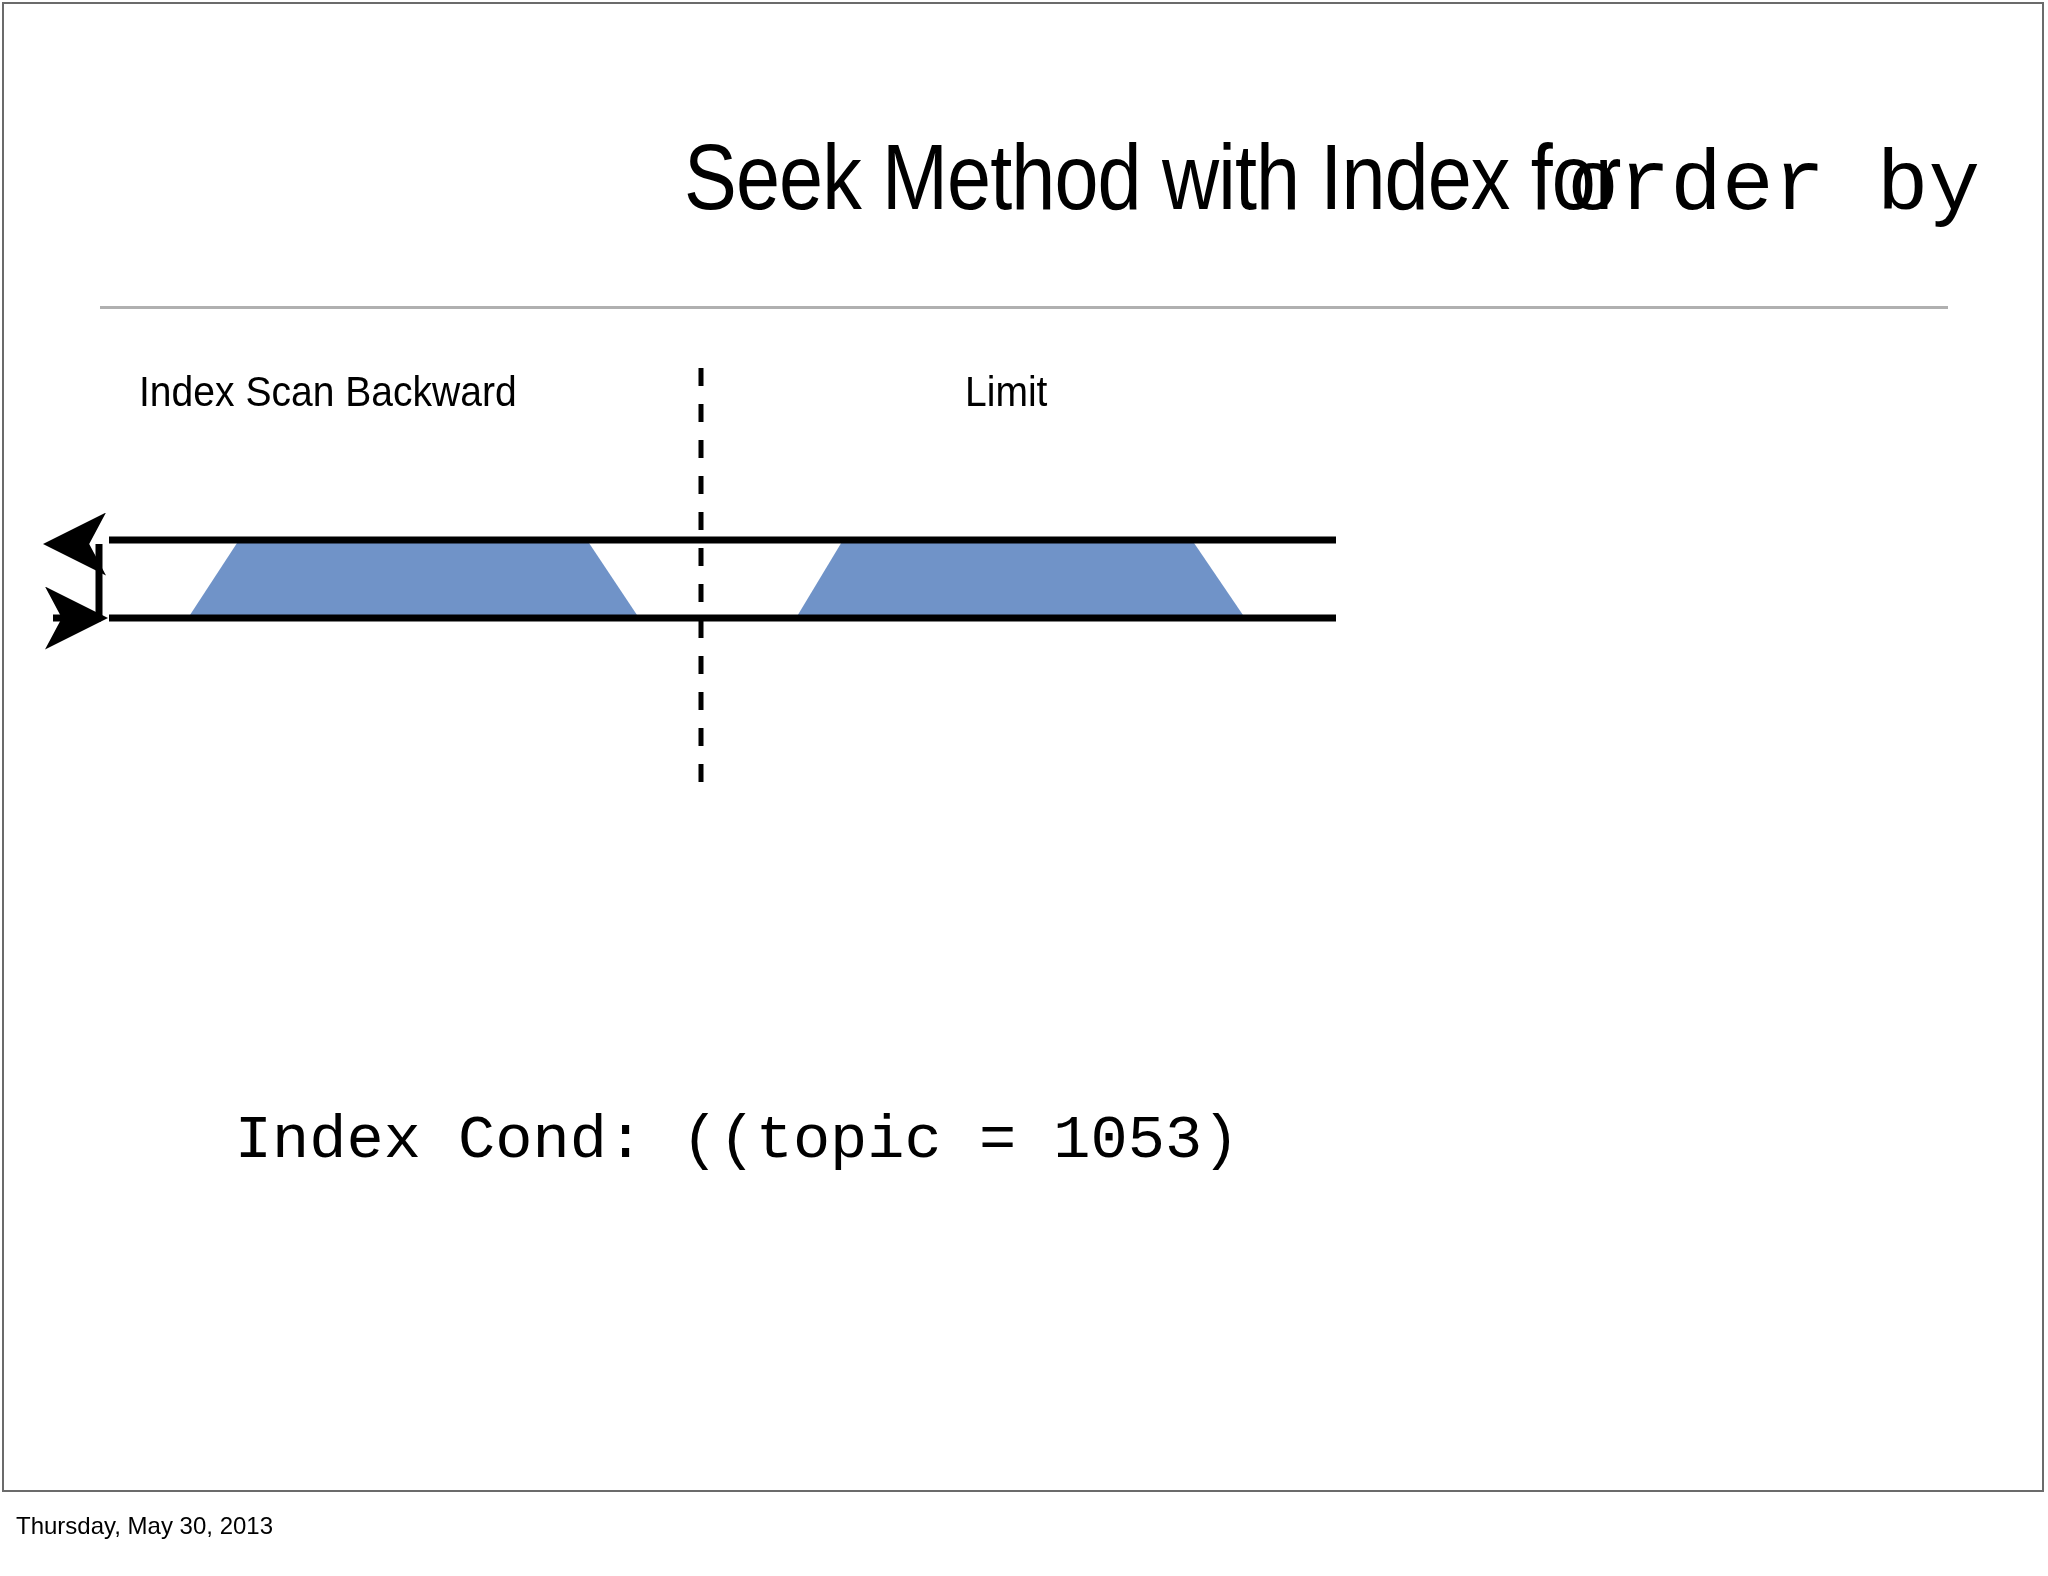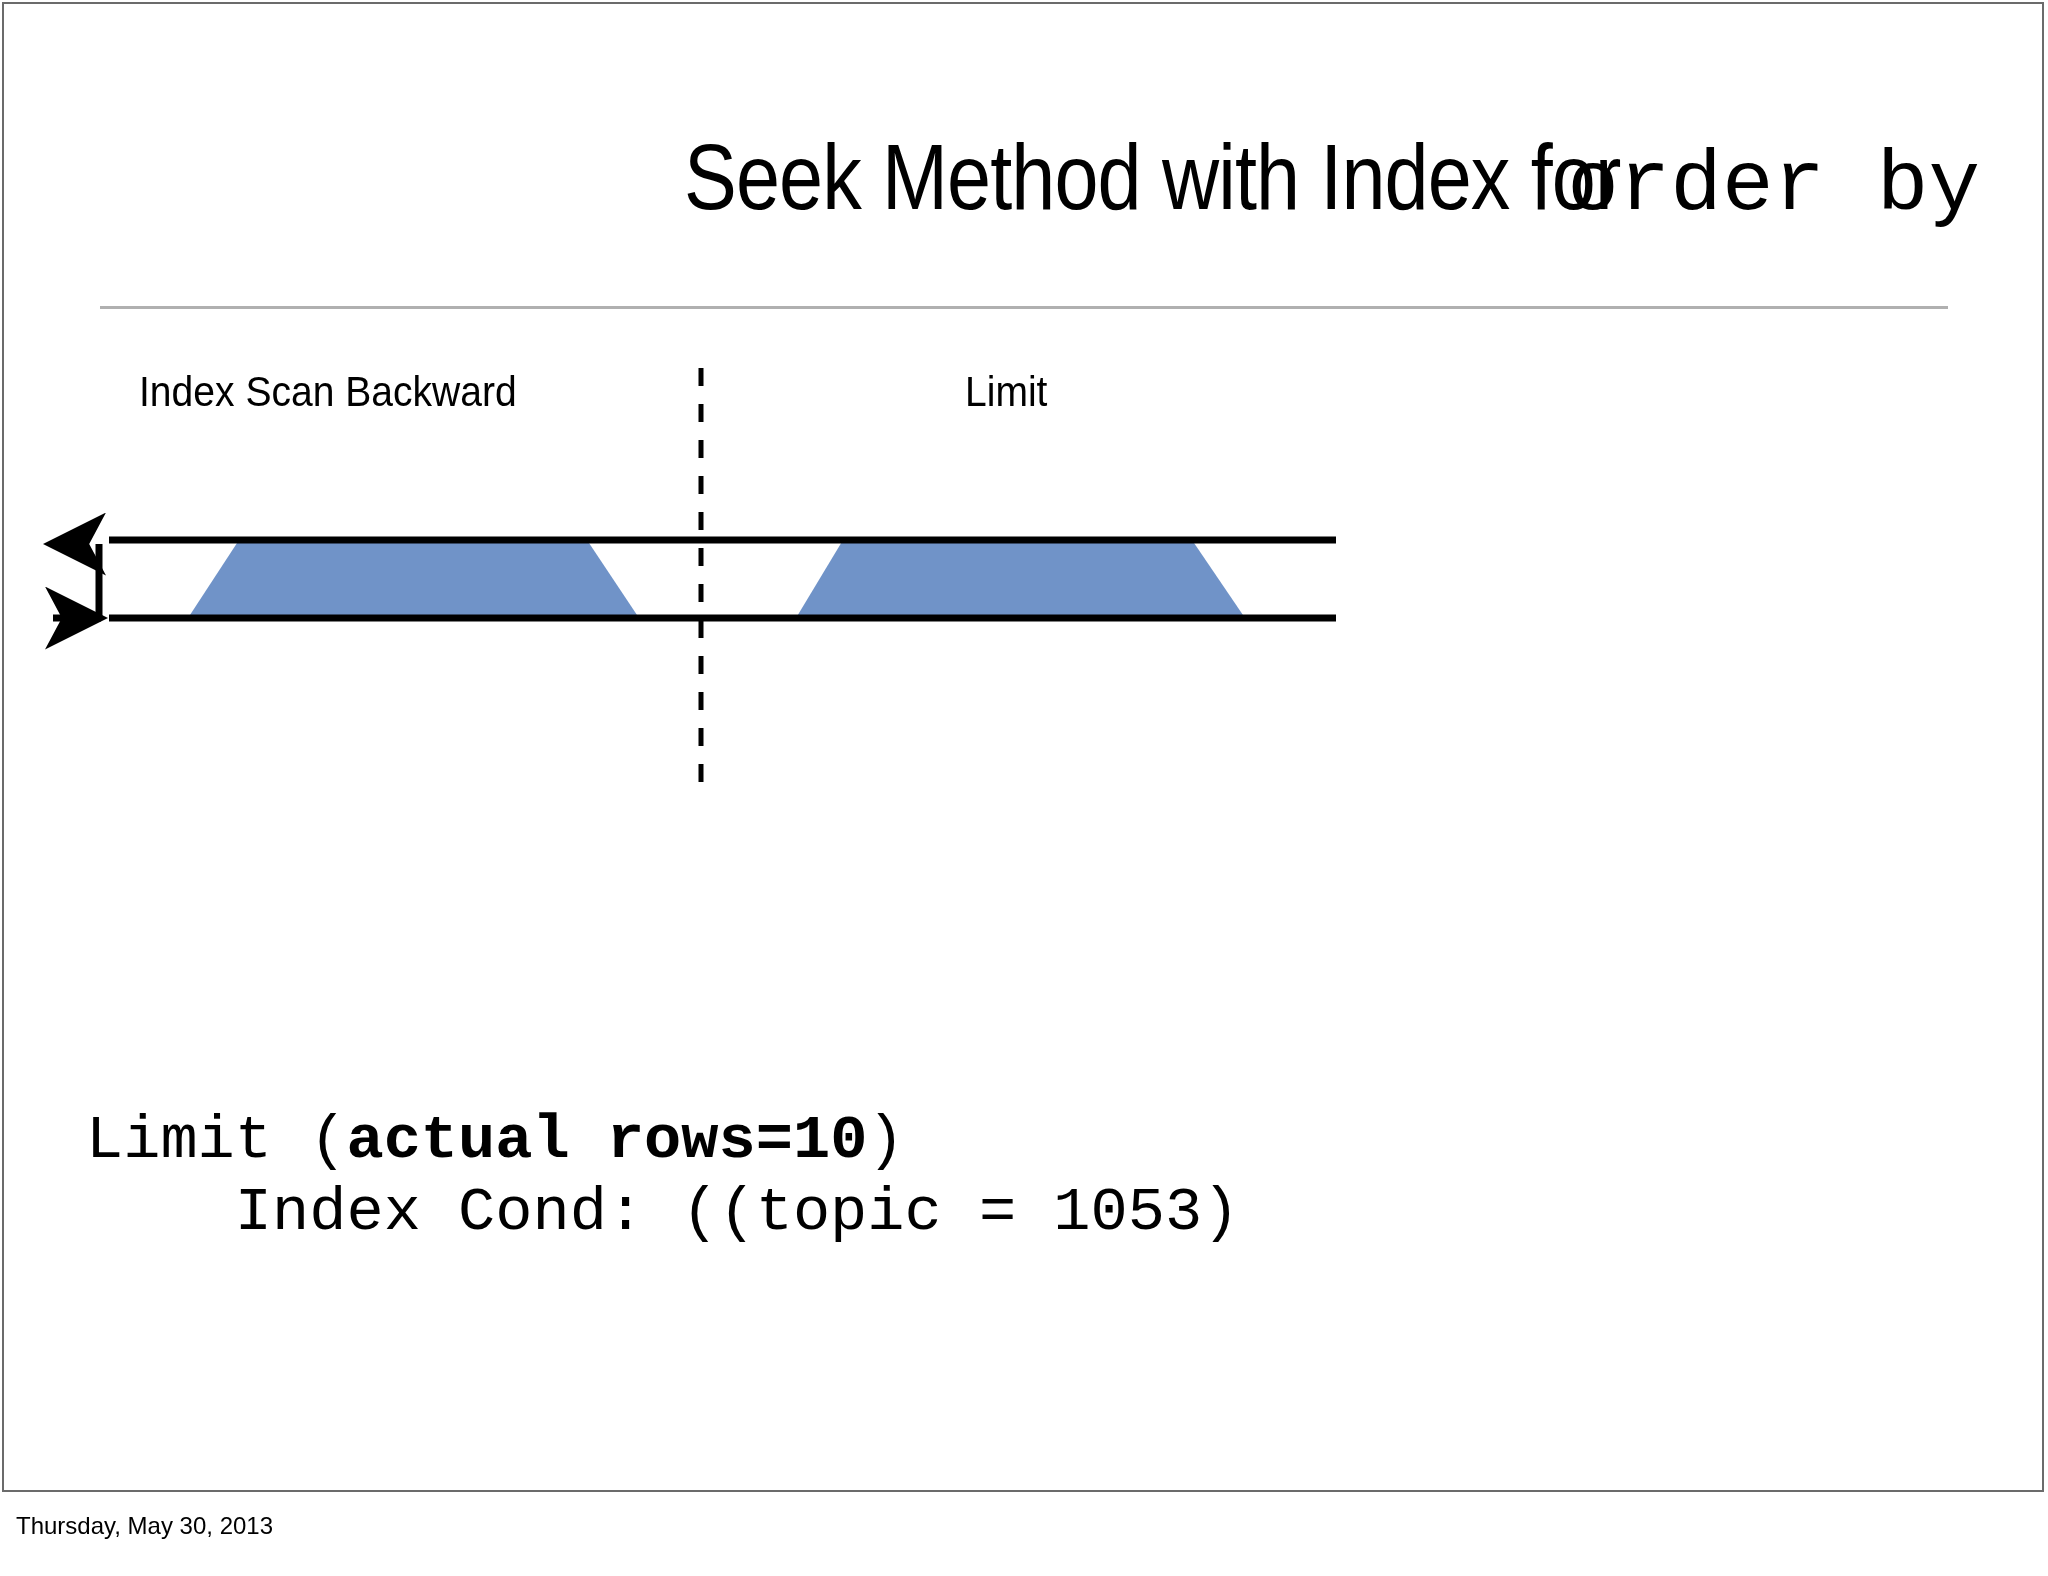--- a/index.html
+++ b/index.html
@@ -169,17 +169,17 @@
           <path d="M0,0 L9,4.5 L0,9 L2.4,4.5 Z" fill="#000000"></path>
         </marker>
       </defs>
 
       <line x1="68" y1="278" x2="68" y2="204" stroke="#000000" stroke-width="7" marker-end="url(#arrow-up)"></line>
 
       <line x1="22" y1="278" x2="70" y2="278" stroke="#000000" stroke-width="7" marker-end="url(#arrow-right)"></line>
     </svg>
   </div>
 
-  <div id="code"><span class="ln"><span>Limit (</span><span class="b">actual rows=10</span><span>)</span></span><span class="ln"><span>    Index Cond: ((topic = 1053)</span></span></div>
+  <div id="code"><span class="ln"><span>    Index Cond: ((topic = 1053)</span></span></div>
 
   <div id="footer-date">Thursday, May 30, 2013</div>
 
 </div>
 
 </body></html>

